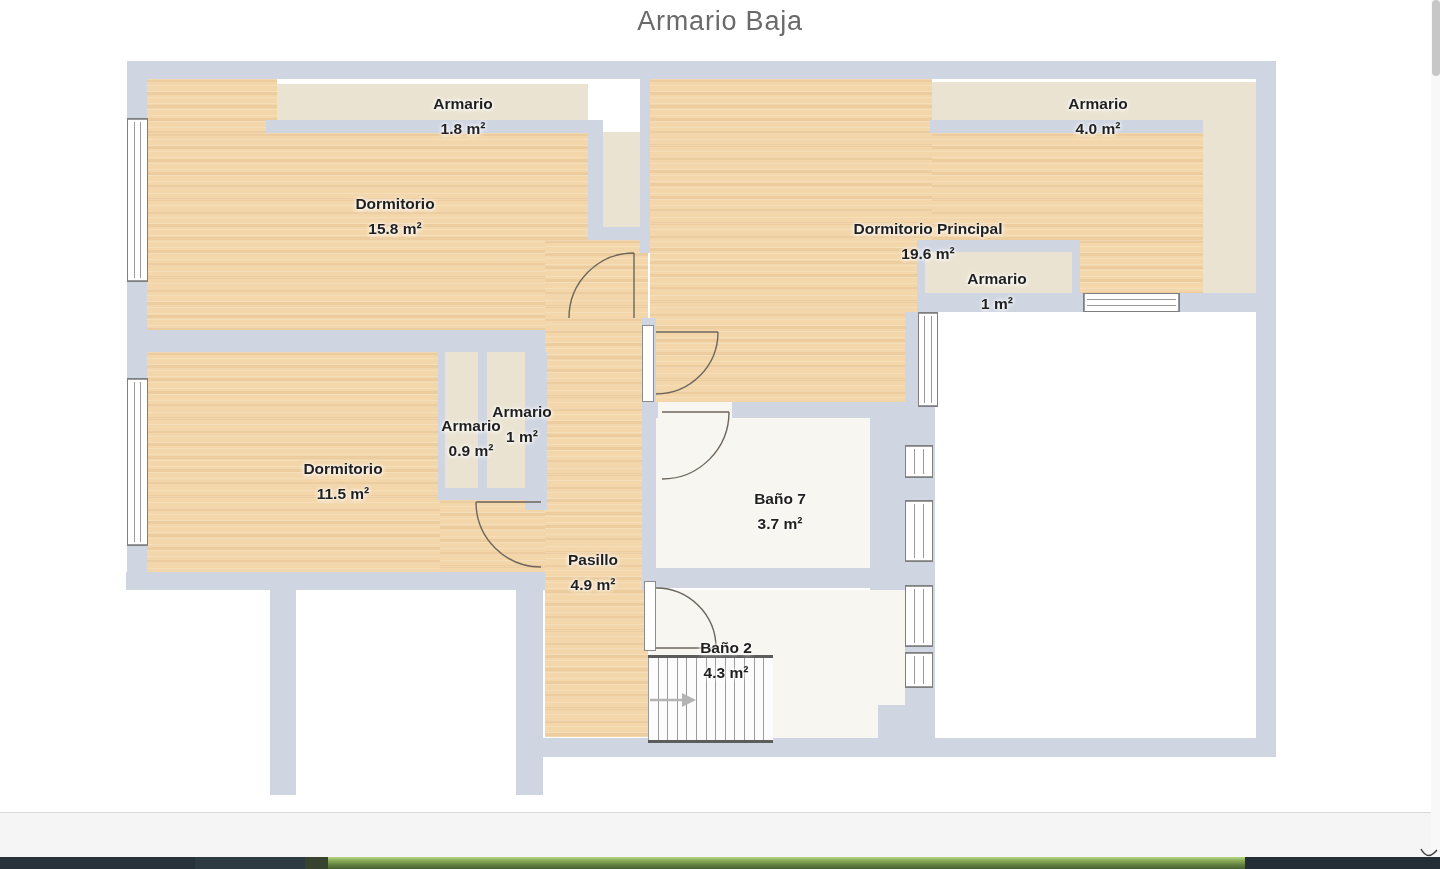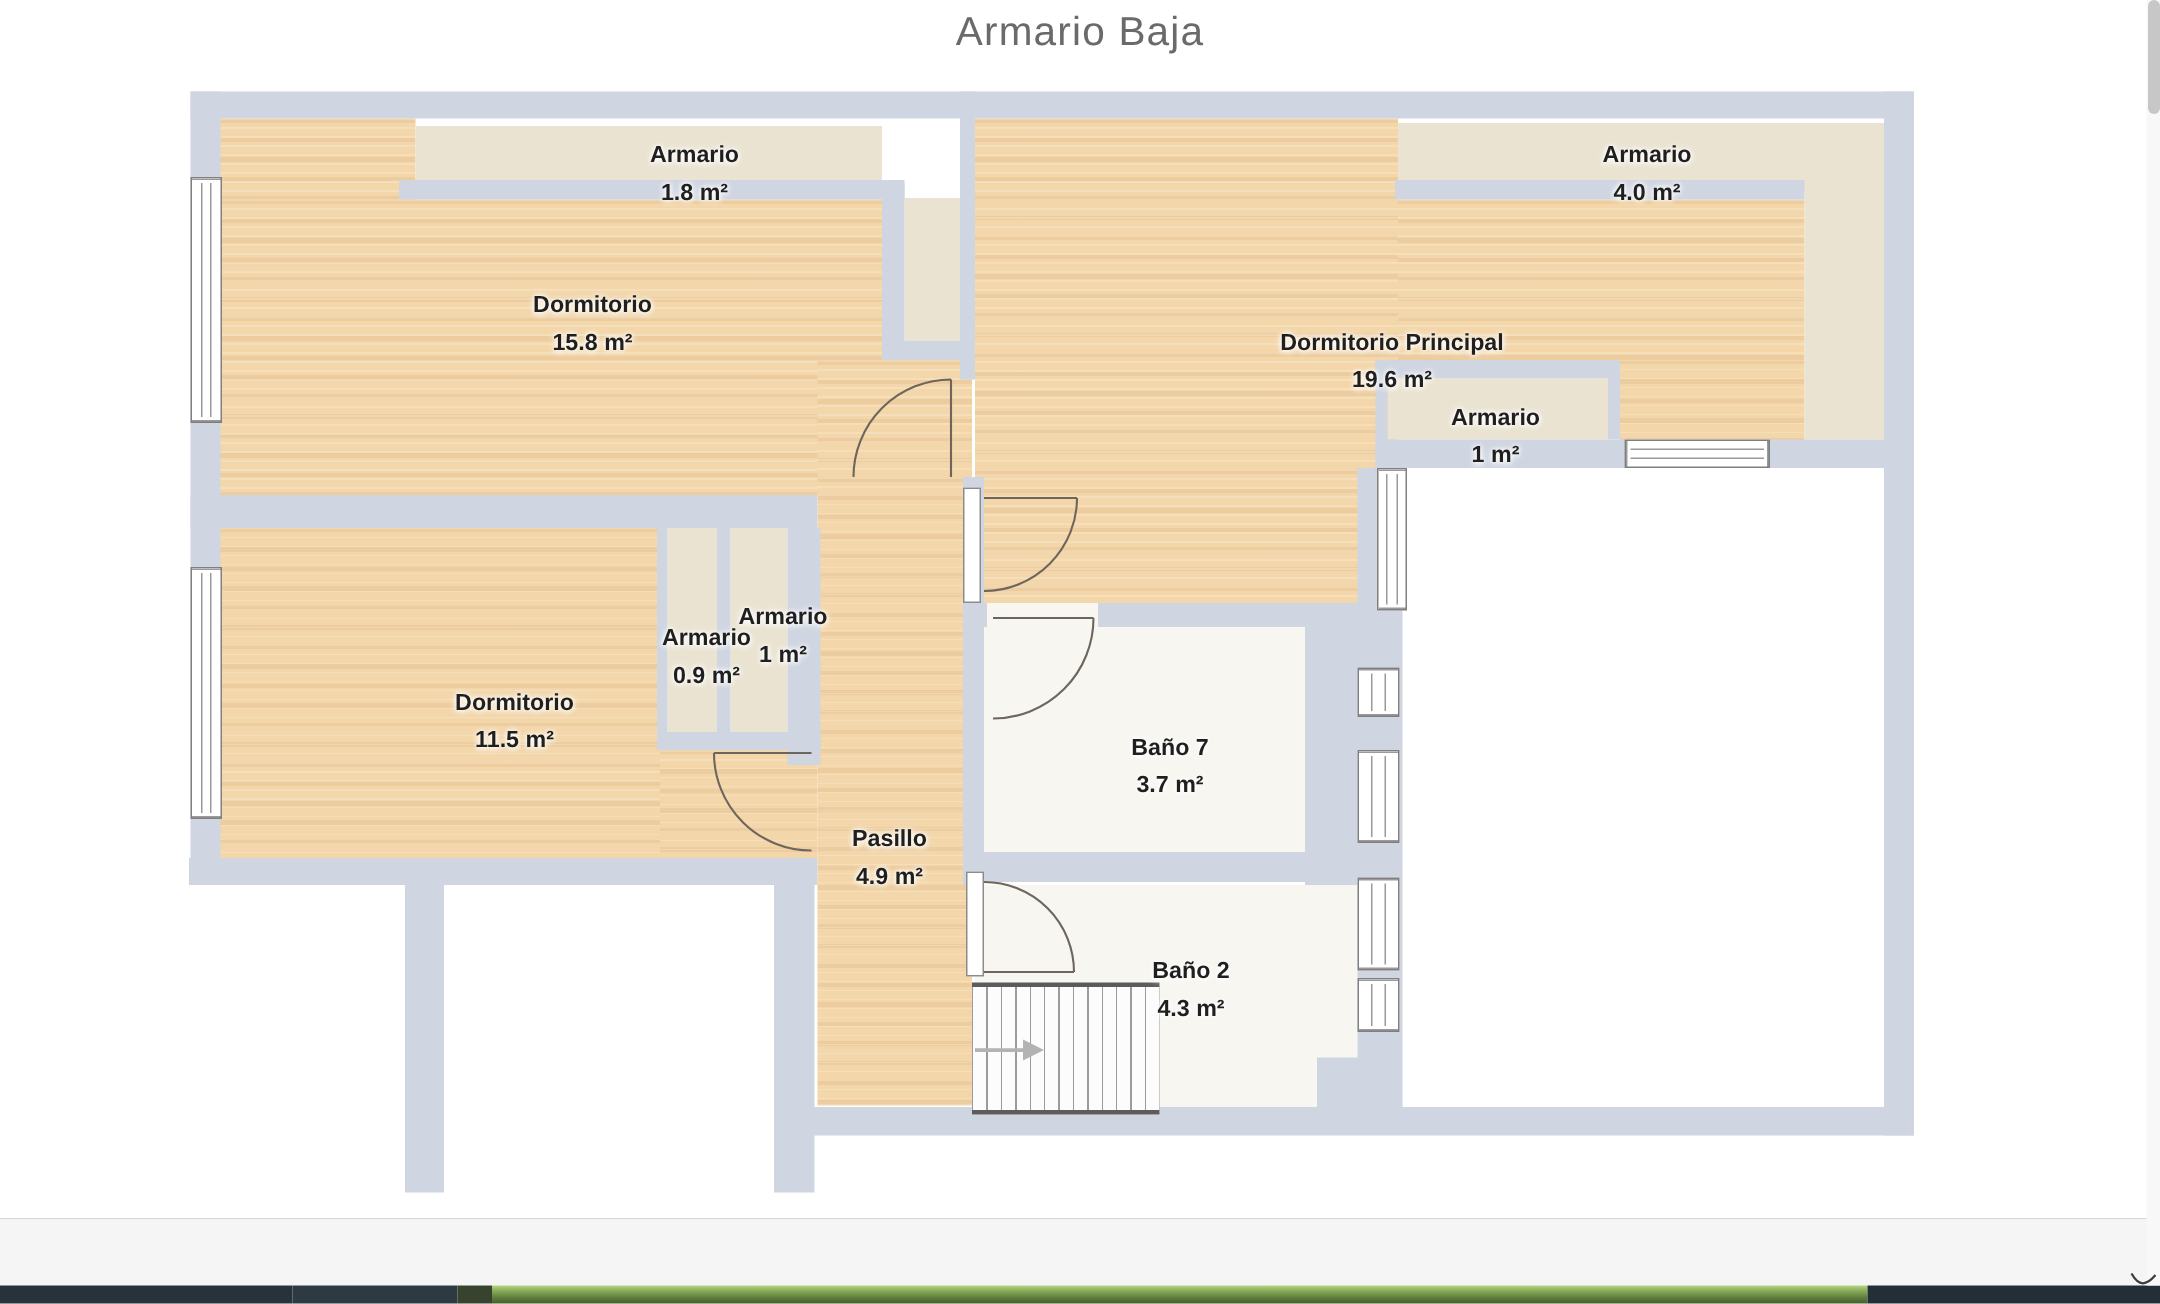--- a/index.html
+++ b/index.html
@@ -175,21 +175,21 @@
     <span>1 m²</span>
   </div>
   <div class="abs label" style="left:593px;top:523px;margin-top:24px;">
     <span>Pasillo</span>
     <span>4.9 m²</span>
   </div>
   <div class="abs label" style="left:780px;top:486px;">
     <span>Baño 7</span>
     <span>3.7 m²</span>
   </div>
-  <div class="abs label" style="left:794px;top:635px;">
+  <div class="abs label" style="left:726px;top:635px;">
     <span>Baño 2</span>
     <span>4.3 m²</span>
   </div>
 
 </div>
 
 <div class="abs footer-divider"></div>
 <div class="abs footer-area"></div>
 
 <div class="abs bar" style="left:0;width:195px;background:#27323a;"></div>

